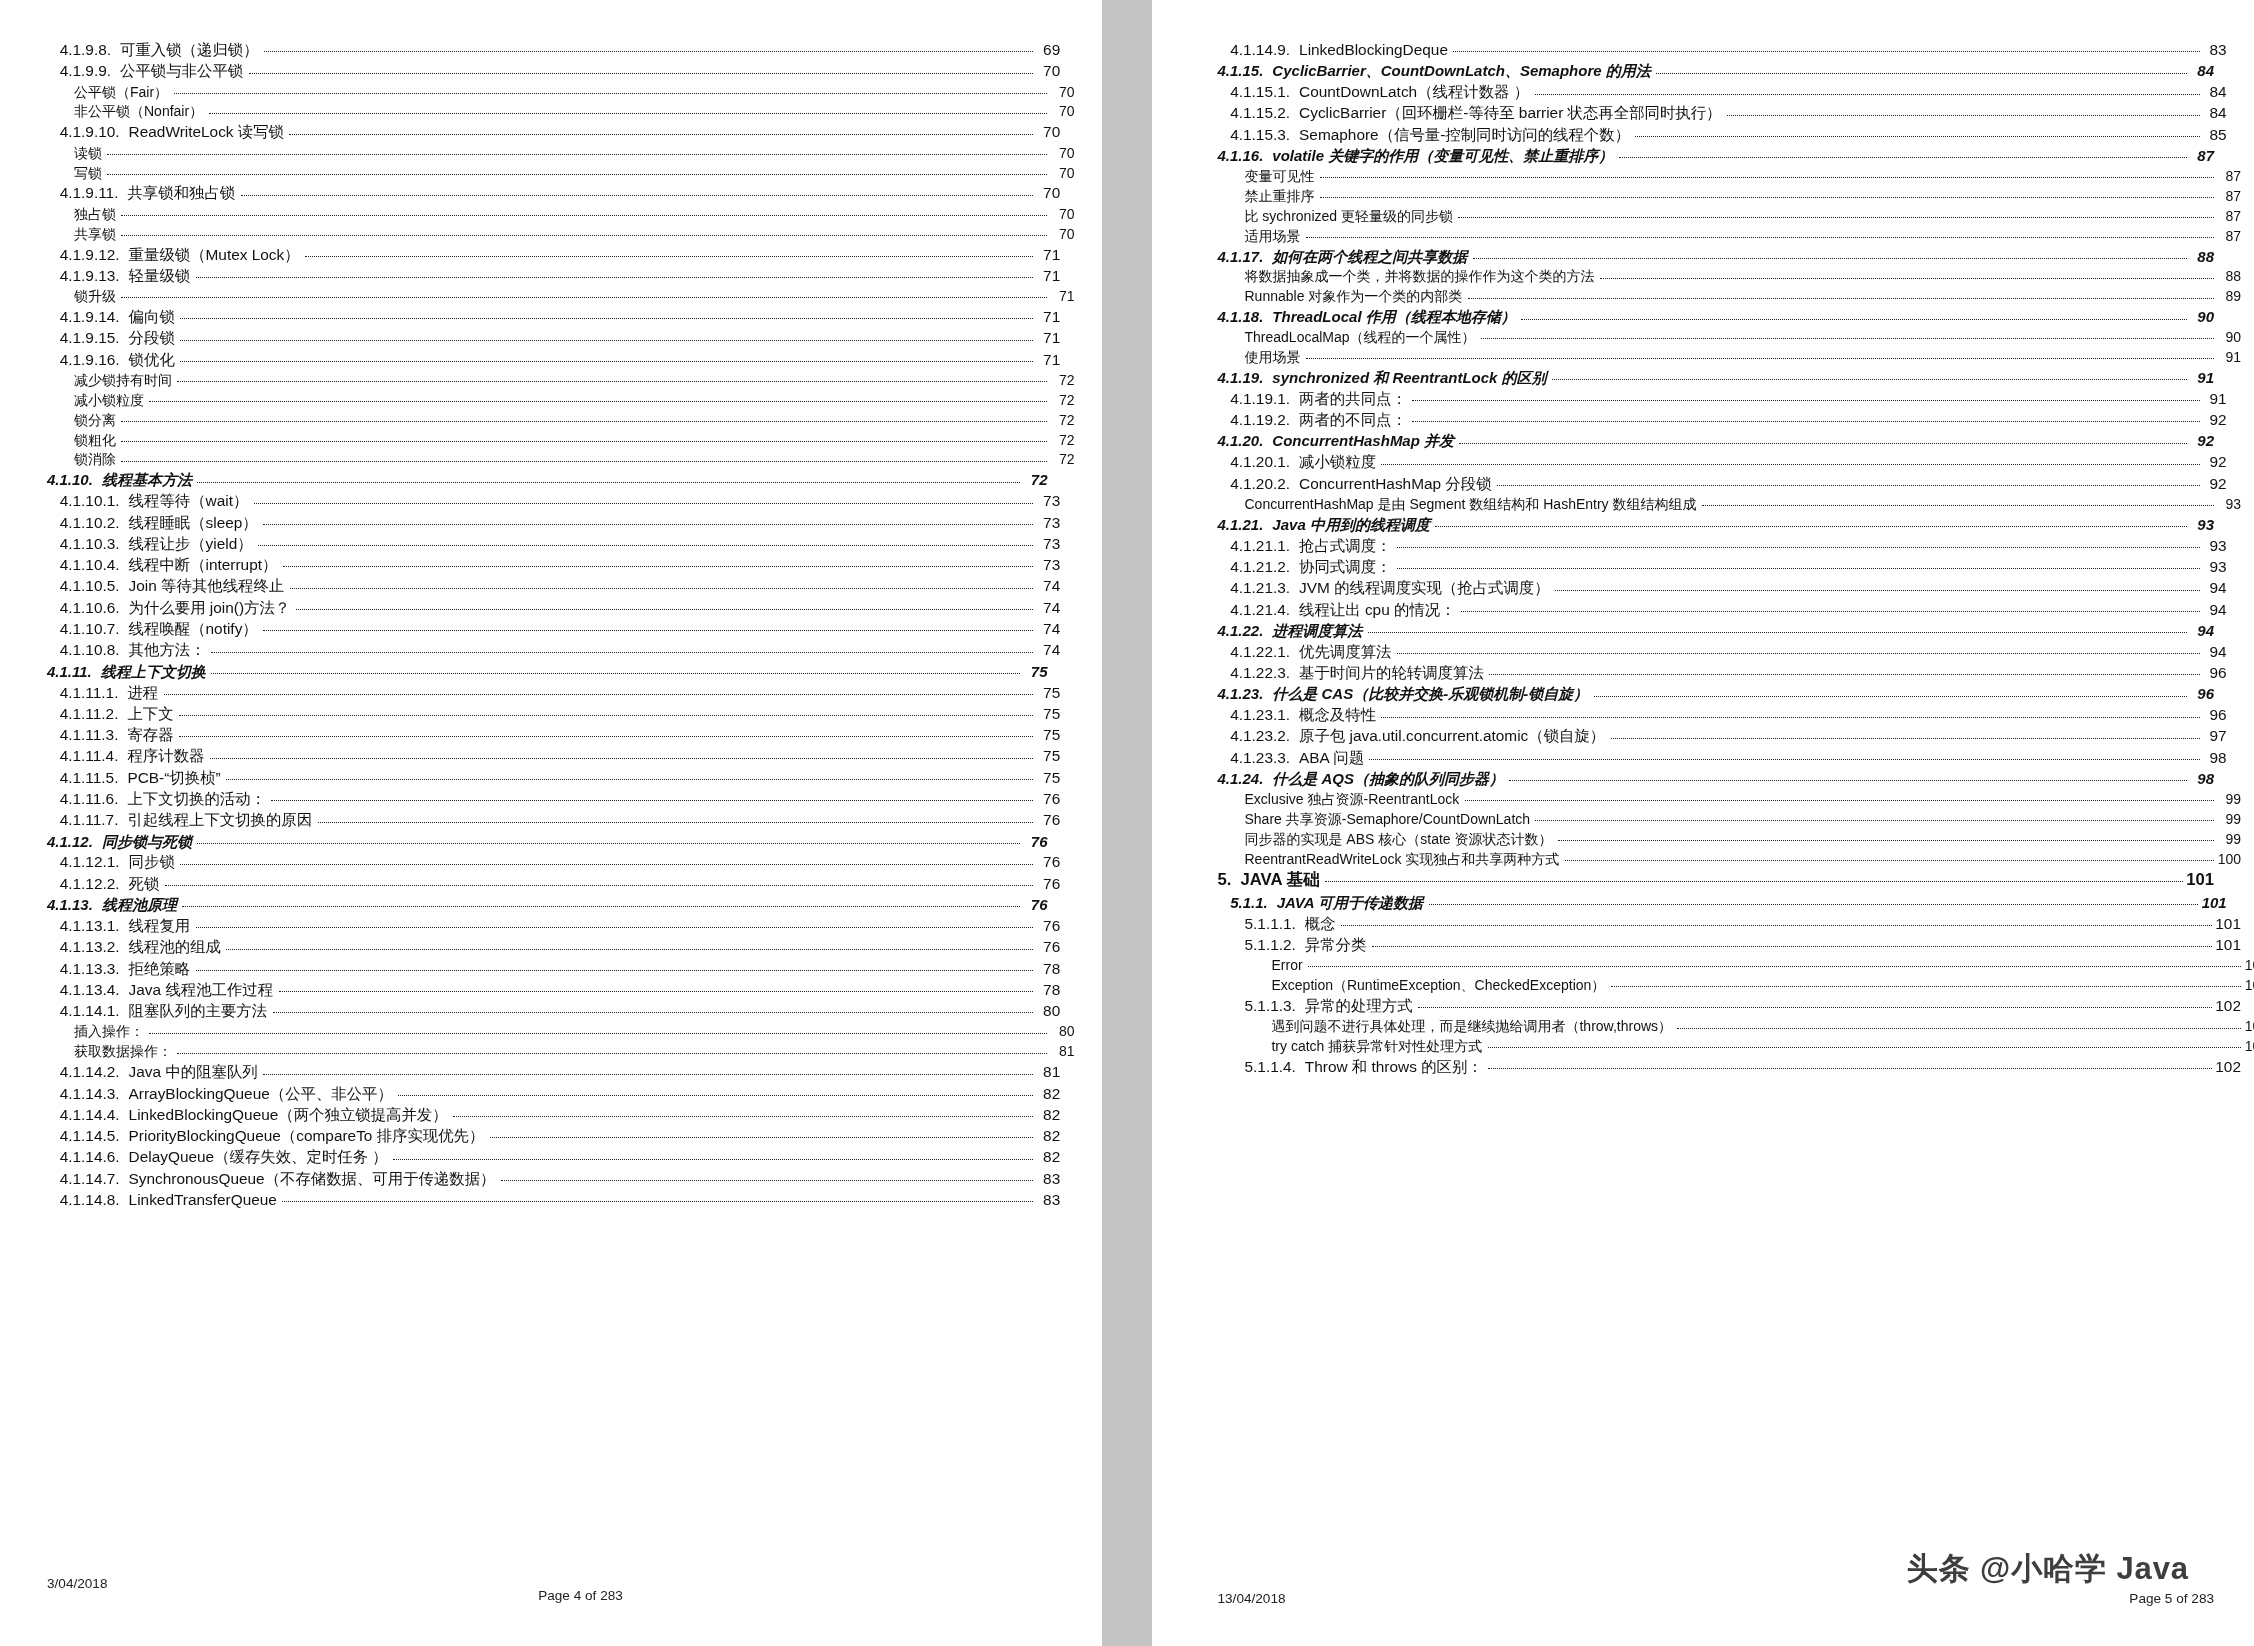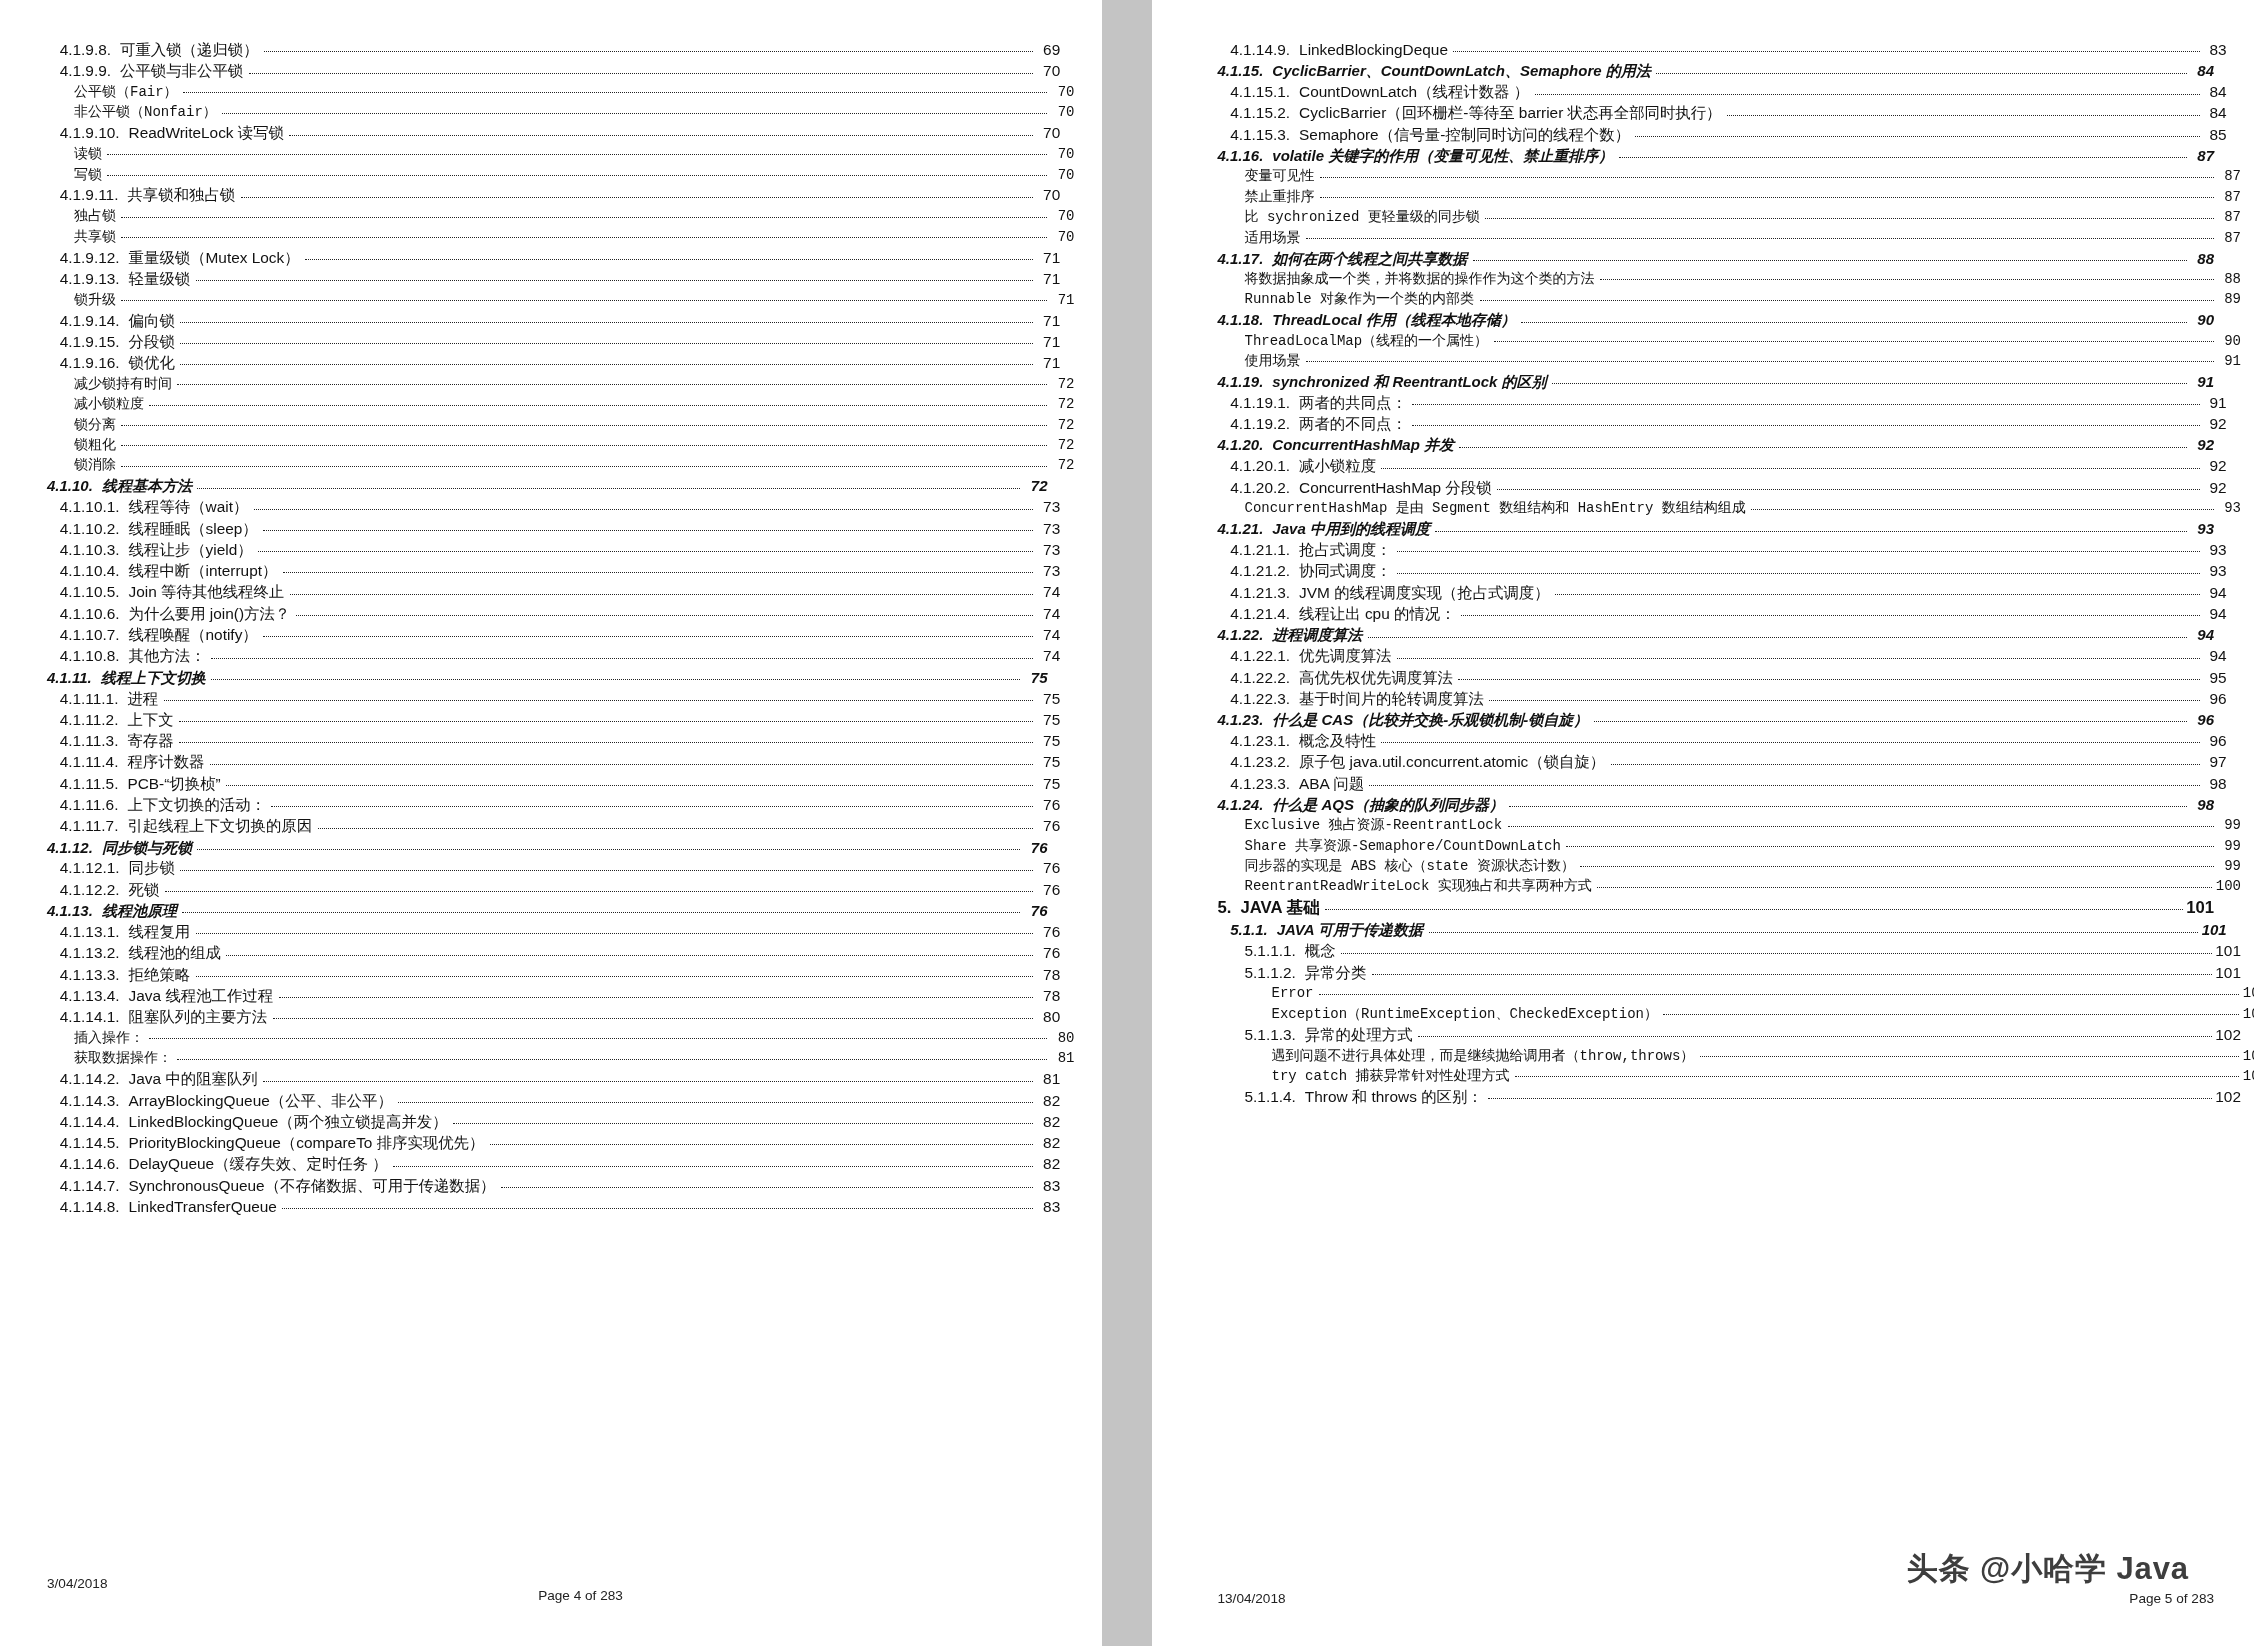--- a/index.html
+++ b/index.html
@@ -60,21 +60,21 @@
   }
 
   
   .lvl-h { font-size: 16.7px; font-weight: bold; }
   .lvl-h .num { font-weight: bold; }
 
   .lvl-3 { font-size: 15px; font-style: italic; font-weight: bold; }
   .lvl-3 .pg { font-style: italic; }
 
   .lvl-4 { font-size: 15.4px; }
-  .lvl-5 { font-size: 14px; font-family: Liberation Mono, monospace; }
+  .lvl-5 { font-size: 14px; }
 
   
   .ind-0 { padding-left: 0px; }
   .ind-1 { padding-left: 12.7px; }
   .ind-2 { padding-left: 27px; }
   .ind-3 { padding-left: 54px; }
 
   .row + .row { margin-top: 5.9px; }
 
   .footer {
@@ -622,26 +622,20 @@
           <span class="dots"></span>
           <span class="pg">94</span>
         </div>
         <div class="row lvl-4 ind-1">
           <span class="num">4.1.22.1.</span>
           <span class="label">优先调度算法</span>
           <span class="dots"></span>
           <span class="pg">94</span>
         </div>
         <div class="row lvl-4 ind-1">
-          <span class="num">4.1.22.2.</span>
-          <span class="label">高优先权优先调度算法</span>
-          <span class="dots"></span>
-          <span class="pg">95</span>
-        </div>
-        <div class="row lvl-4 ind-1">
           <span class="num">4.1.22.3.</span>
           <span class="label">基于时间片的轮转调度算法</span>
           <span class="dots"></span>
           <span class="pg">96</span>
         </div>
         <div class="row lvl-3 ind-0">
           <span class="num">4.1.23.</span>
           <span class="label">什么是 CAS（比较并交换-乐观锁机制-锁自旋）</span>
           <span class="dots"></span>
           <span class="pg">96</span>

